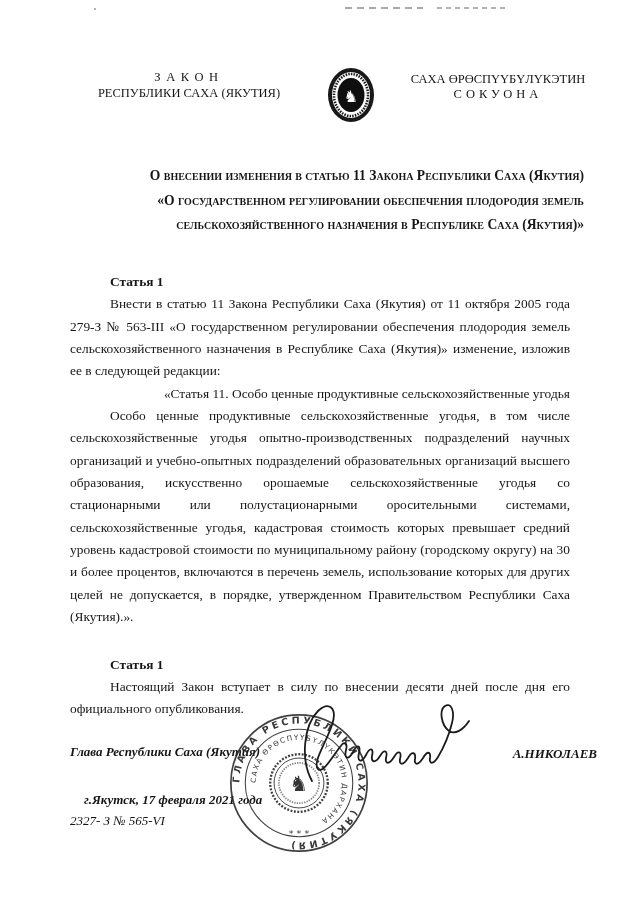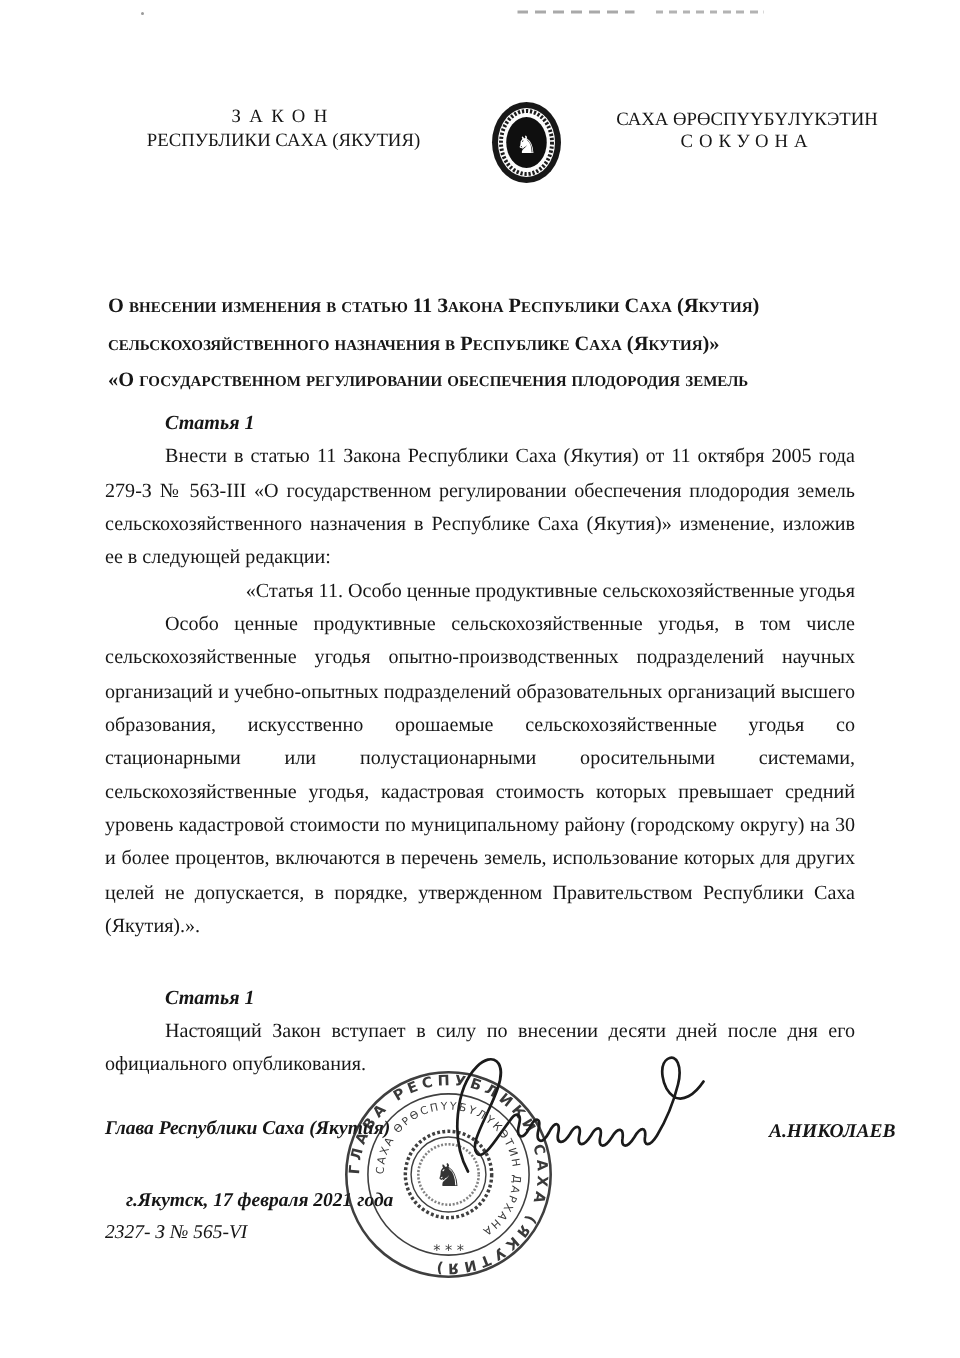--- a/index.html
+++ b/index.html
@@ -18,29 +18,29 @@
   
   .header-left{position:absolute;left:80px;top:69px;width:218px;text-align:center;
     font-size:12.5px;line-height:16px;}
   .header-right{position:absolute;left:393px;top:72px;width:210px;text-align:center;
     font-size:12.5px;line-height:15px;}
   .ls-wide{letter-spacing:0.45em;}
   .ls-mid{letter-spacing:0.32em;}
   .emblem{position:absolute;left:327px;top:67px;width:48px;height:56px;}
 
   
-  .doc-title{position:absolute;left:72px;top:164px;width:512px;text-align:left;
-    font-weight:bold;font-variant:small-caps;font-size:13.6px;line-height:24.7px;margin-top:28px;}
+  .doc-title{position:absolute;left:72px;top:164px;width:512px;text-align:right;
+    font-weight:bold;font-variant:small-caps;font-size:13.6px;line-height:24.7px;}
 
   
   .body{position:absolute;left:70px;top:271px;width:500px;
     font-size:13.4px;line-height:22.35px;text-align:justify;}
   .para{margin:0;text-indent:40px;}
   .subhead{text-align:right;}
-  .art-heading{margin:0;font-size:13.4px;font-weight:bold;font-style:italic;
+  .art-heading{margin:0;font-size:13.4px;font-weight:bold;
     text-indent:40px;line-height:22.35px;}
   .art2{margin-top:25px;}
 
   
   .sig-row{position:absolute;left:70px;top:744px;width:527px;height:18px;
     font-size:13px;font-style:italic;font-weight:bold;}
   .sig-title{position:absolute;left:0;top:0;}
   .sig-name{position:absolute;right:0;top:2px;}
   .date-line{position:absolute;left:84px;top:792px;font-size:13px;
     font-style:italic;font-weight:bold;text-align:center;}
@@ -73,22 +73,22 @@
     </svg>
   </div>
 
   <div class="header-right">
     <div>САХА ӨРӨСПҮҮБҮЛҮКЭТИН</div>
     <div class="ls-mid">СОКУОНА</div>
   </div>
 
   <div class="doc-title">
     <div>О внесении изменения в статью 11 Закона Республики Саха (Якутия)</div>
+    <div>«О государственном регулировании обеспечения плодородия земель</div>
     <div>сельскохозяйственного назначения в Республике Саха (Якутия)»</div>
-    <div>«О государственном регулировании обеспечения плодородия земель</div>
   </div>
 
   <div class="body">
     <h3 class="art-heading">Статья 1</h3>
     <p class="para">Внести в статью 11 Закона Республики Саха (Якутия) от 11 октября 2005 года 279-З № 563-III «О государственном регулировании обеспечения плодородия земель сельскохозяйственного назначения в Республике Саха (Якутия)» изменение, изложив ее в следующей редакции:</p>
     <p class="para subhead">«Статья 11. Особо ценные продуктивные сельскохозяйственные угодья</p>
     <p class="para">Особо ценные продуктивные сельскохозяйственные угодья, в том числе сельскохозяйственные угодья опытно-производственных подразделений научных организаций и учебно-опытных подразделений образовательных организаций высшего образования, искусственно орошаемые сельскохозяйственные угодья со стационарными или полустационарными оросительными системами, сельскохозяйственные угодья, кадастровая стоимость которых превышает средний уровень кадастровой стоимости по муниципальному району (городскому округу) на 30 и более процентов, включаются в перечень земель, использование которых для других целей не допускается, в порядке, утвержденном Правительством Республики Саха (Якутия).».</p>
     <h3 class="art-heading art2">Статья 1</h3>
     <p class="para">Настоящий Закон вступает в силу по внесении десяти дней после дня его официального опубликования.</p>
   </div>

